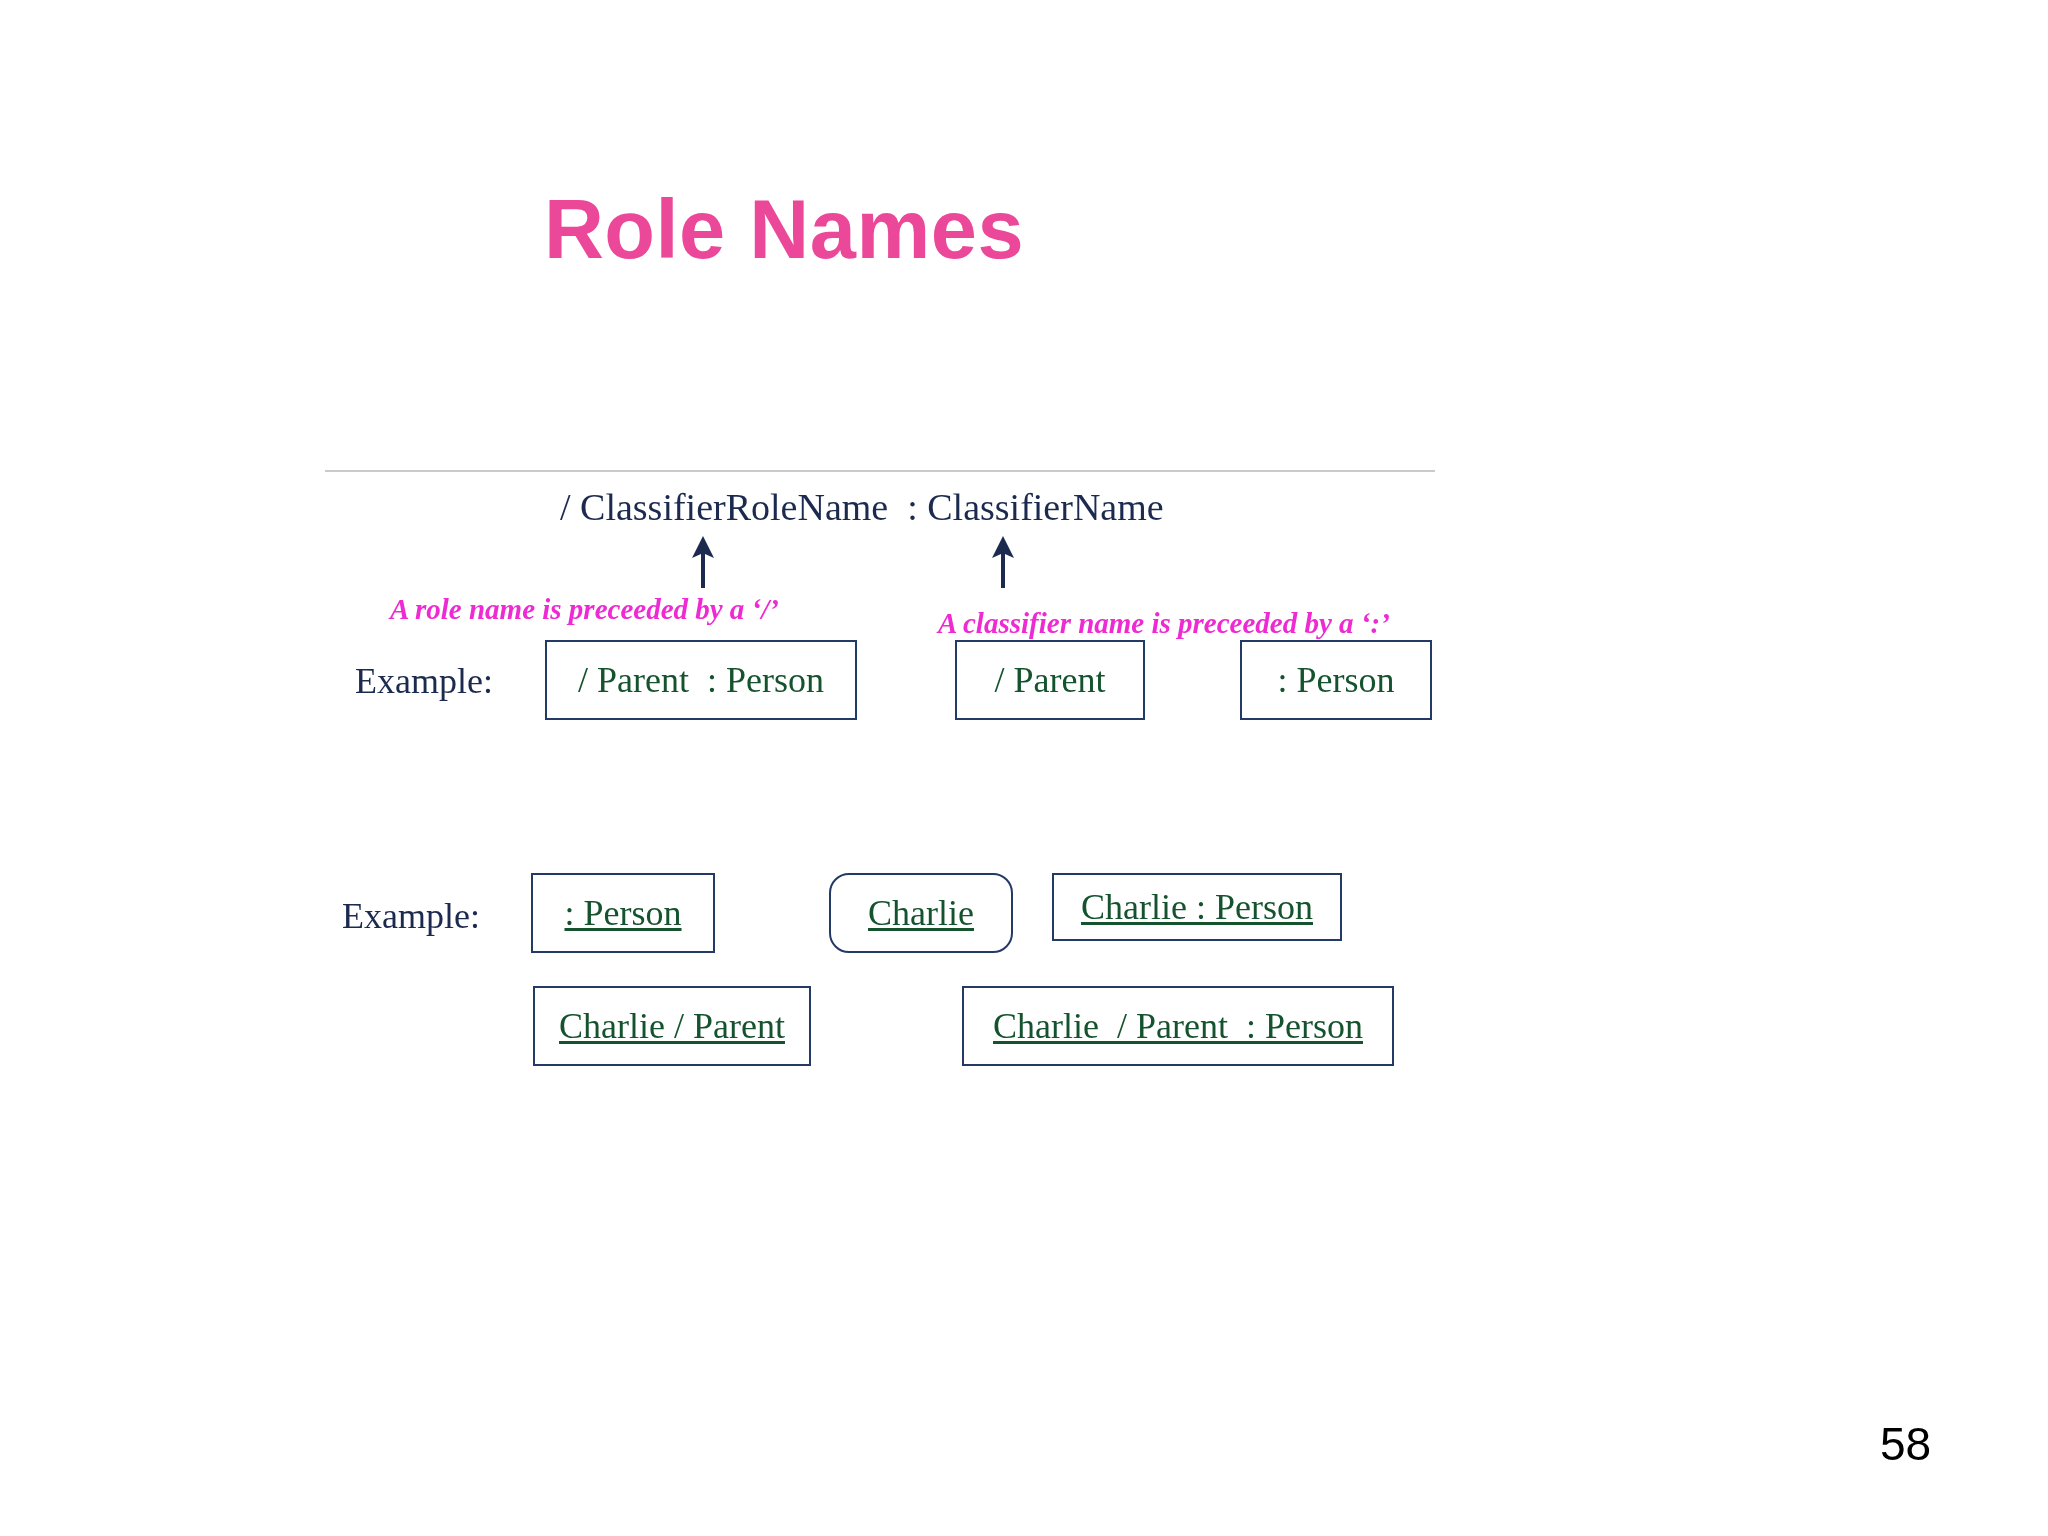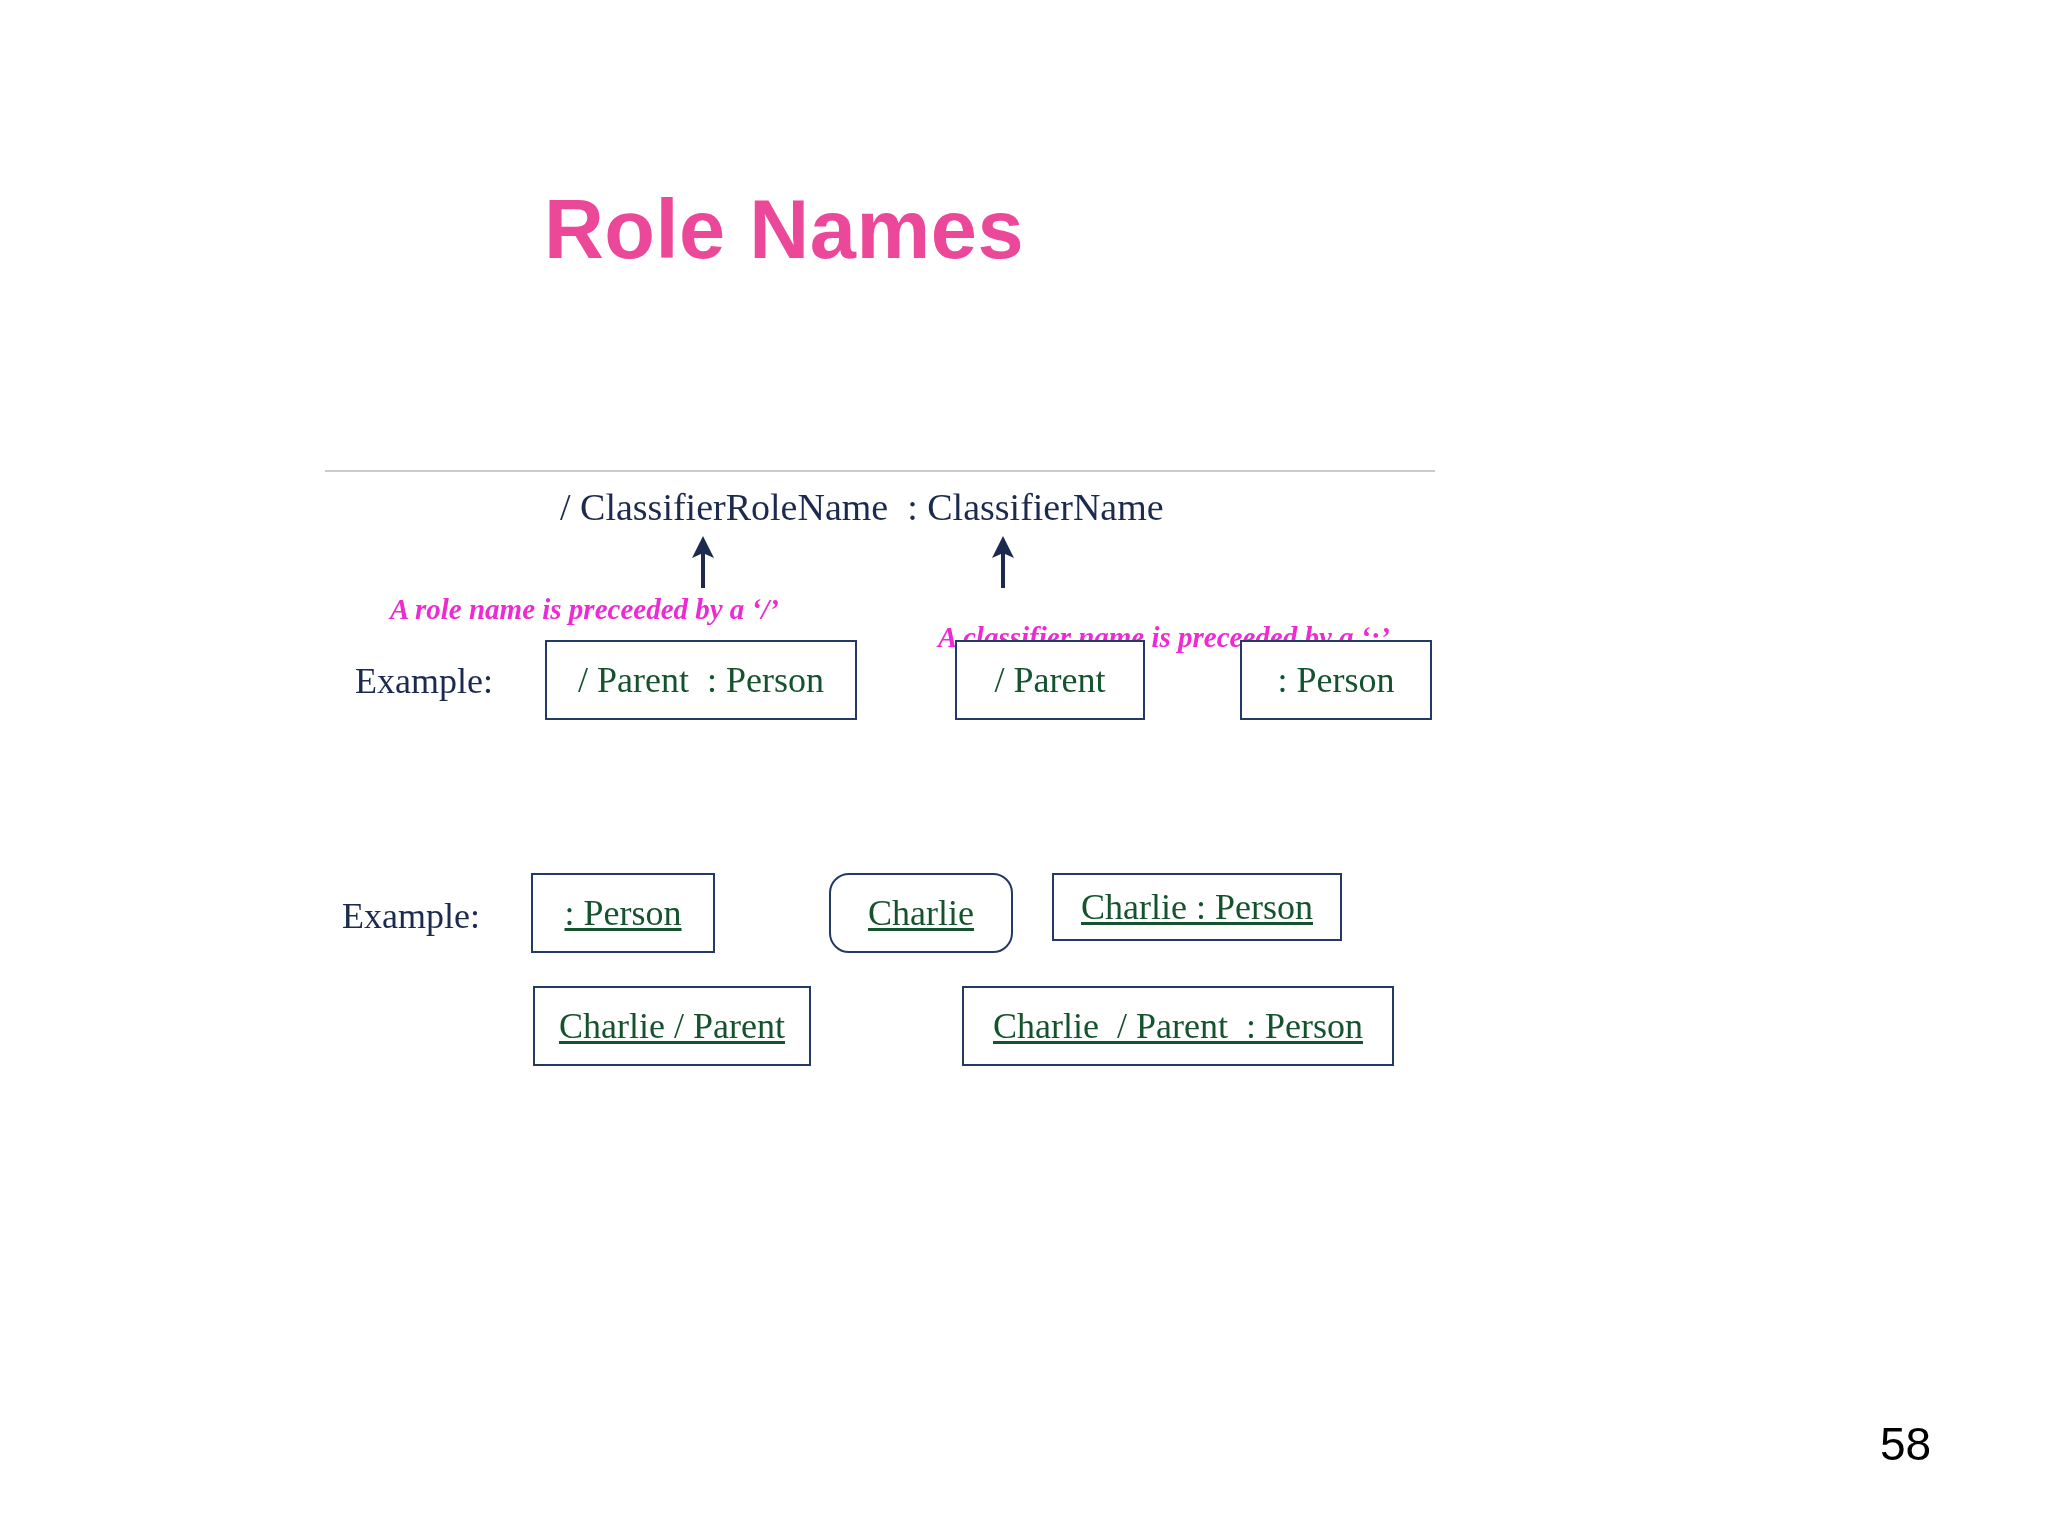--- a/index.html
+++ b/index.html
@@ -78,21 +78,21 @@
     position: absolute;
     color: #ee2ad2;
     font-family: Liberation Serif, serif;
     font-style: italic;
     font-weight: bold;
     font-size: 29px;
     line-height: 34px;
     white-space: pre;
   }
   .note-role    { left: 390px; top: 592px; }
-  .note-class   { left: 938px; top: 620px; }
+  .note-class   { left: 938px; top: 606px; }
 
   .ex-label {
     position: absolute;
     font-size: 36px;
     line-height: 42px;
     color: #1b2a4e;
     white-space: pre;
   }
   .ex-label-1 { left: 355px; top: 660px; }
   .ex-label-2 { left: 342px; top: 895px; }

